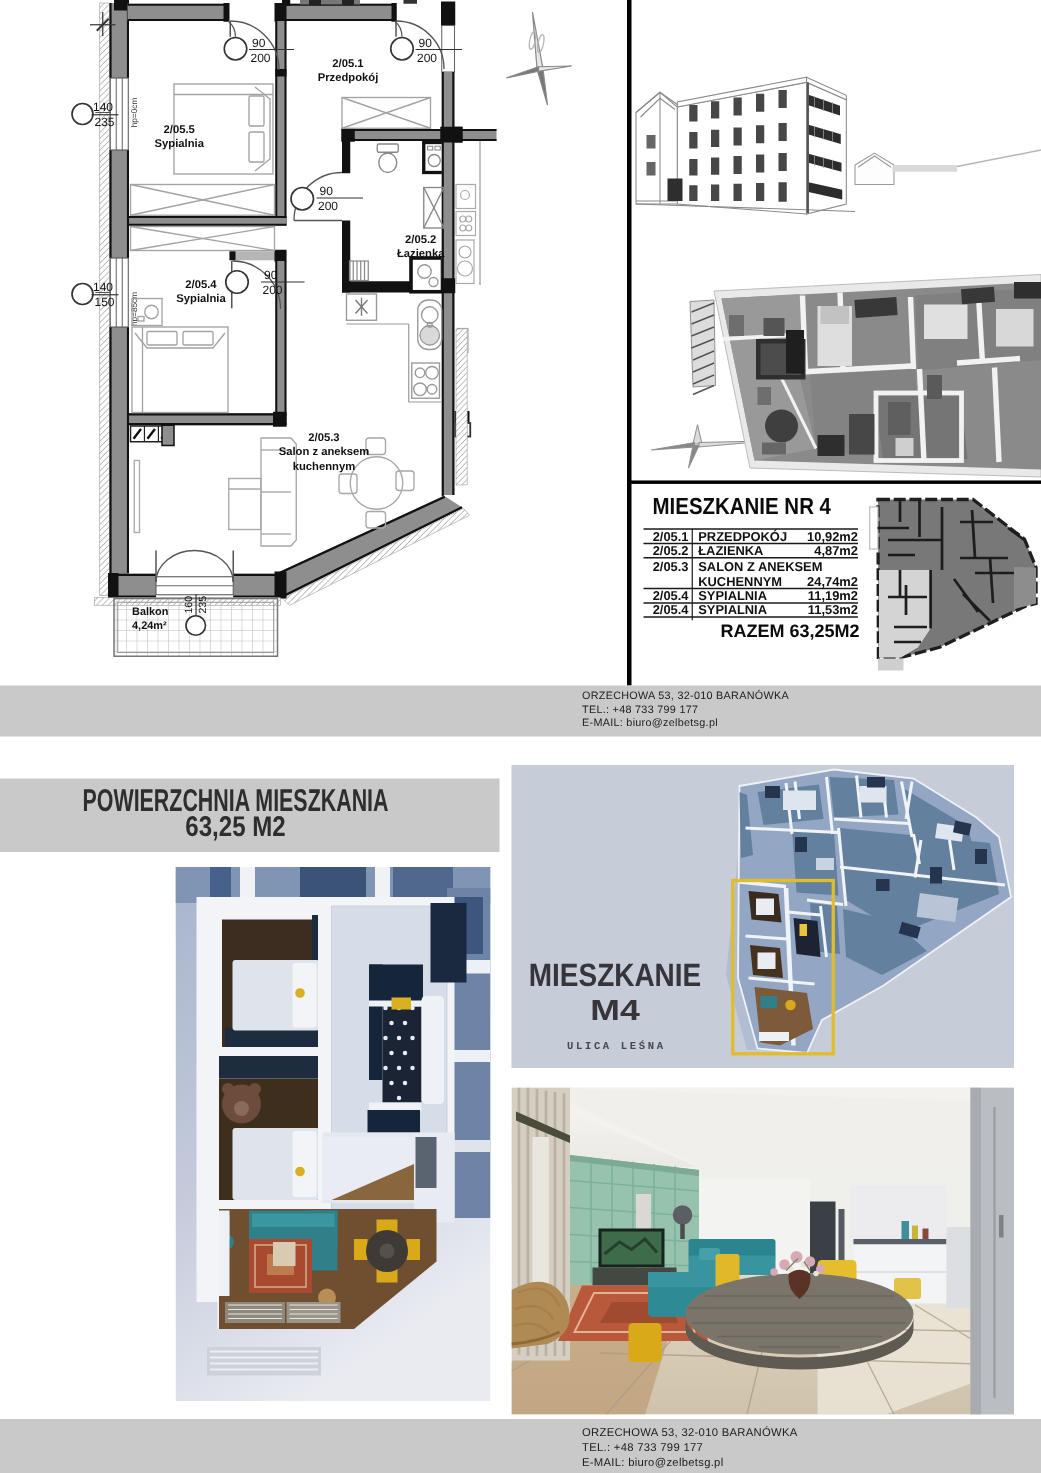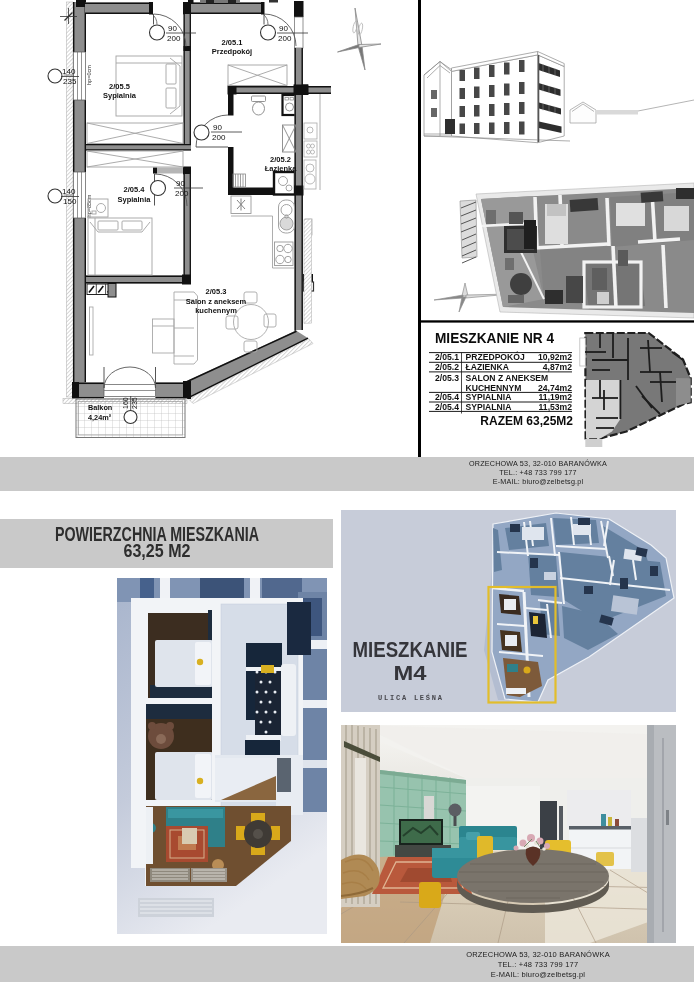--- a/index.html
+++ b/index.html
@@ -1,18 +1,18 @@
 <!DOCTYPE html>
 <html><head>
 <meta charset="utf-8">
 <style>
 html,body{margin:0;padding:0}
 body{width:694px;height:982px;position:relative;font-family:"Liberation Sans",sans-serif;background:#fff;overflow:hidden}
 .abs{position:absolute}
-.ftxt{font-size:7.2px;line-height:9.4px;color:#1c1c1c;text-align:center;letter-spacing:0.2px}
+.ftxt{font-size:7.2px;line-height:9.4px;color:#1c1c1c;text-align:left;letter-spacing:0.2px}
 </style>
 </head>
 <body>
 
 <svg class="abs" style="left:0;top:0" width="420" height="460" viewBox="0 0 420 460">
 <defs>
 <pattern id="h1" width="2.8" height="2.8" patternUnits="userSpaceOnUse" patternTransform="rotate(45)">
         <rect width="2.8" height="2.8" fill="#fff"></rect>
         <line x1="0" y1="0" x2="0" y2="2.8" stroke="#909090" stroke-width="0.75"></line>
       </pattern>

